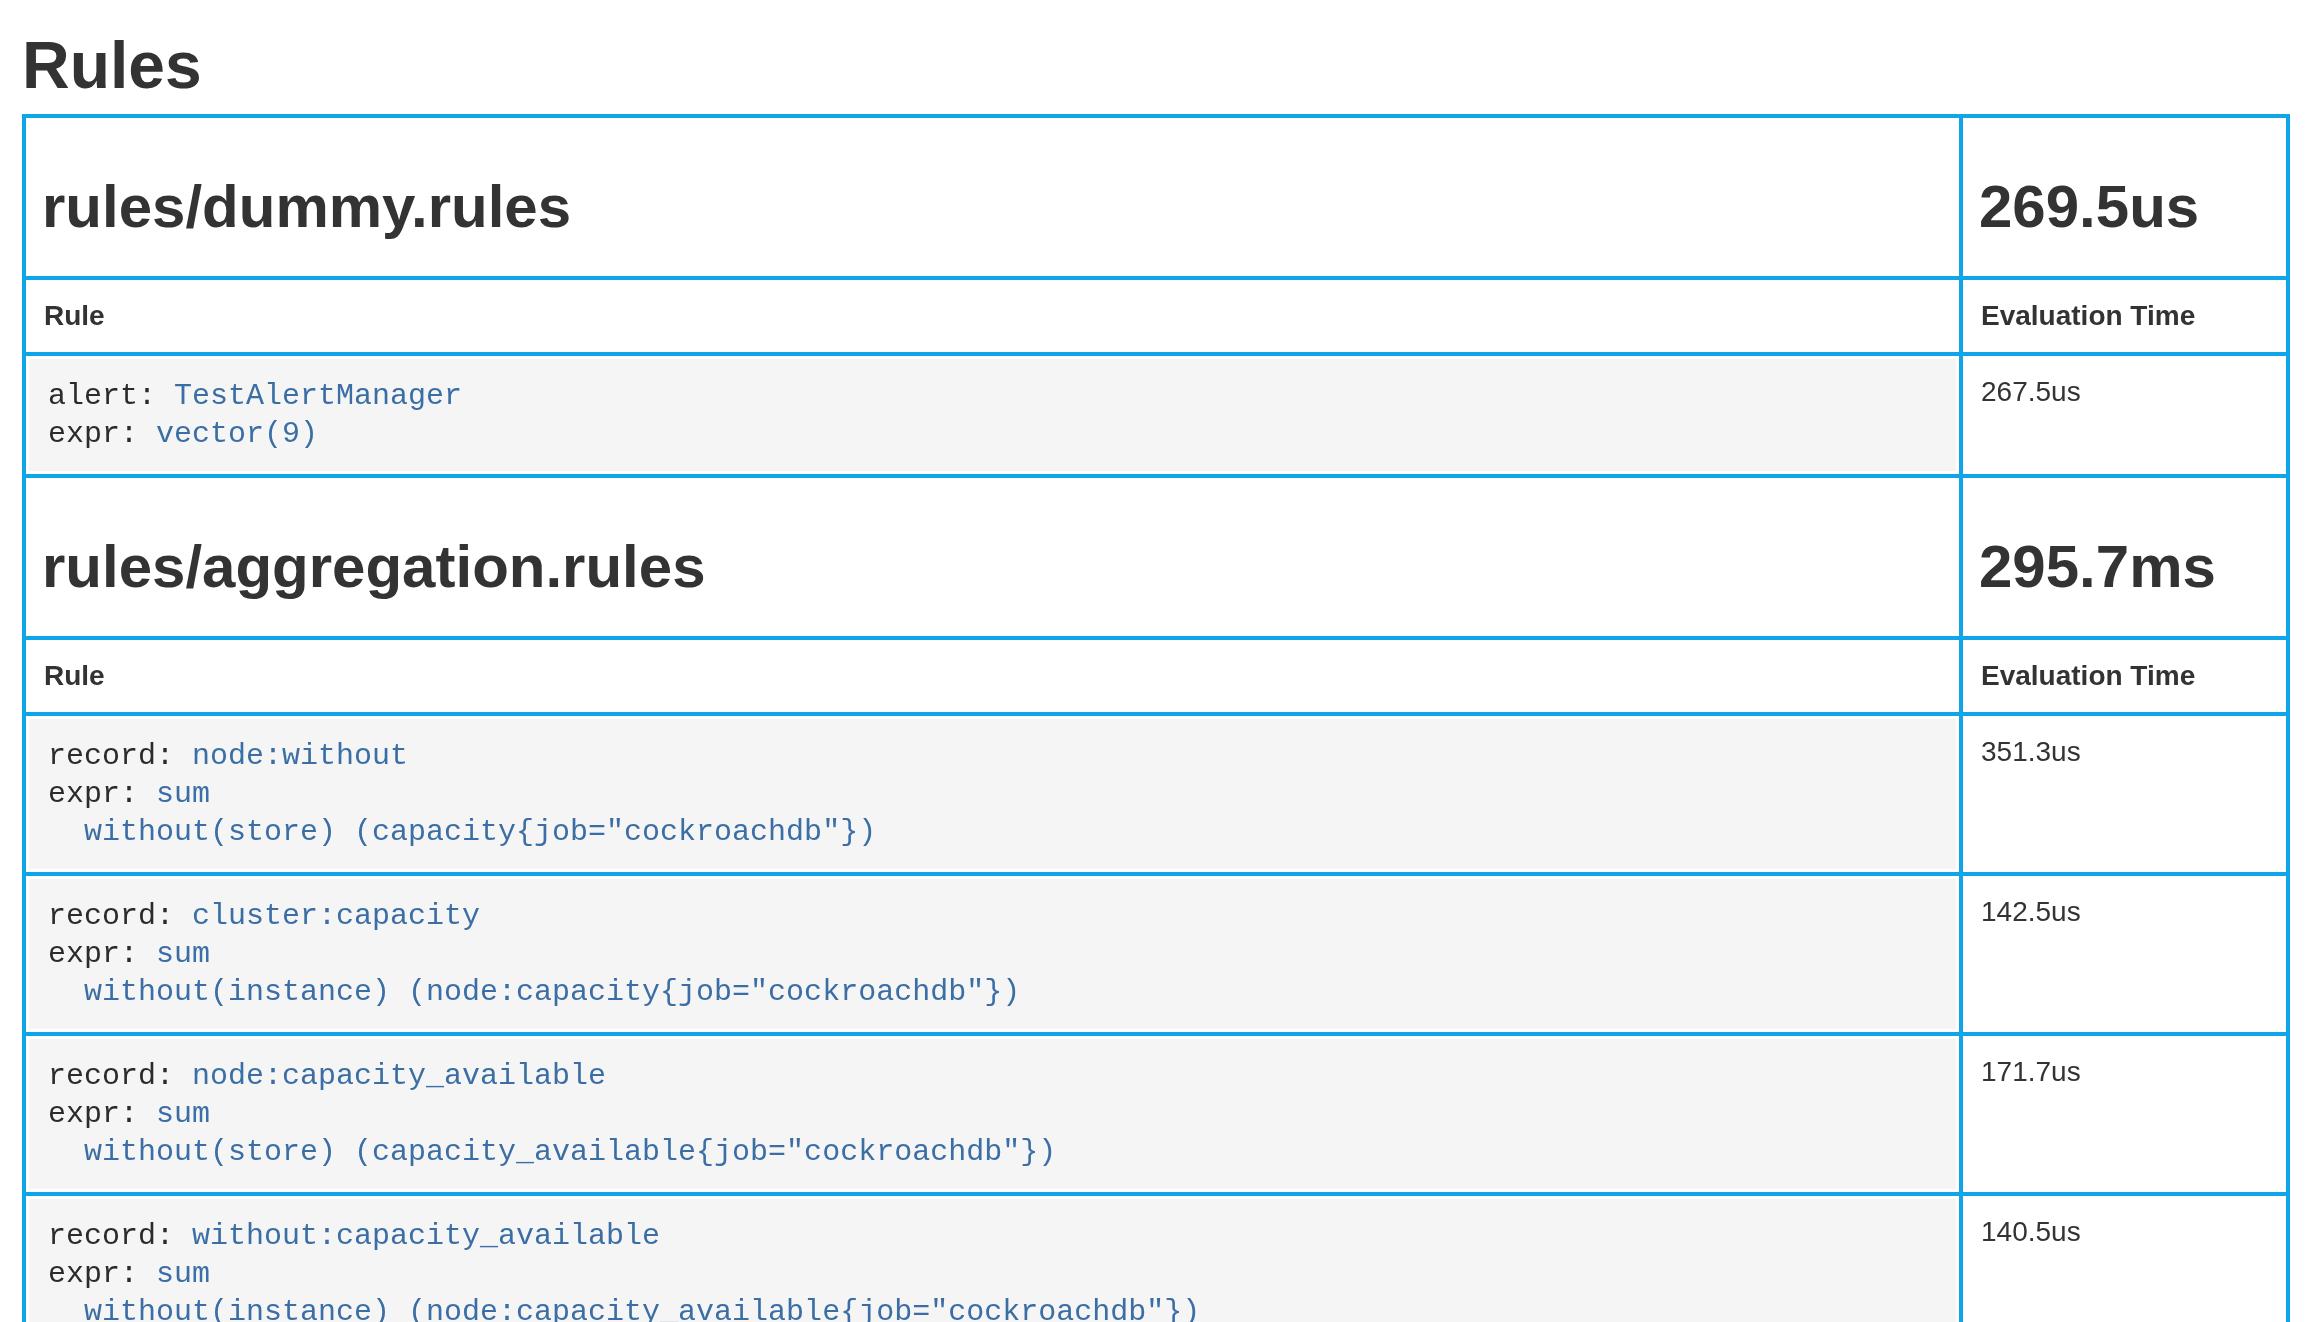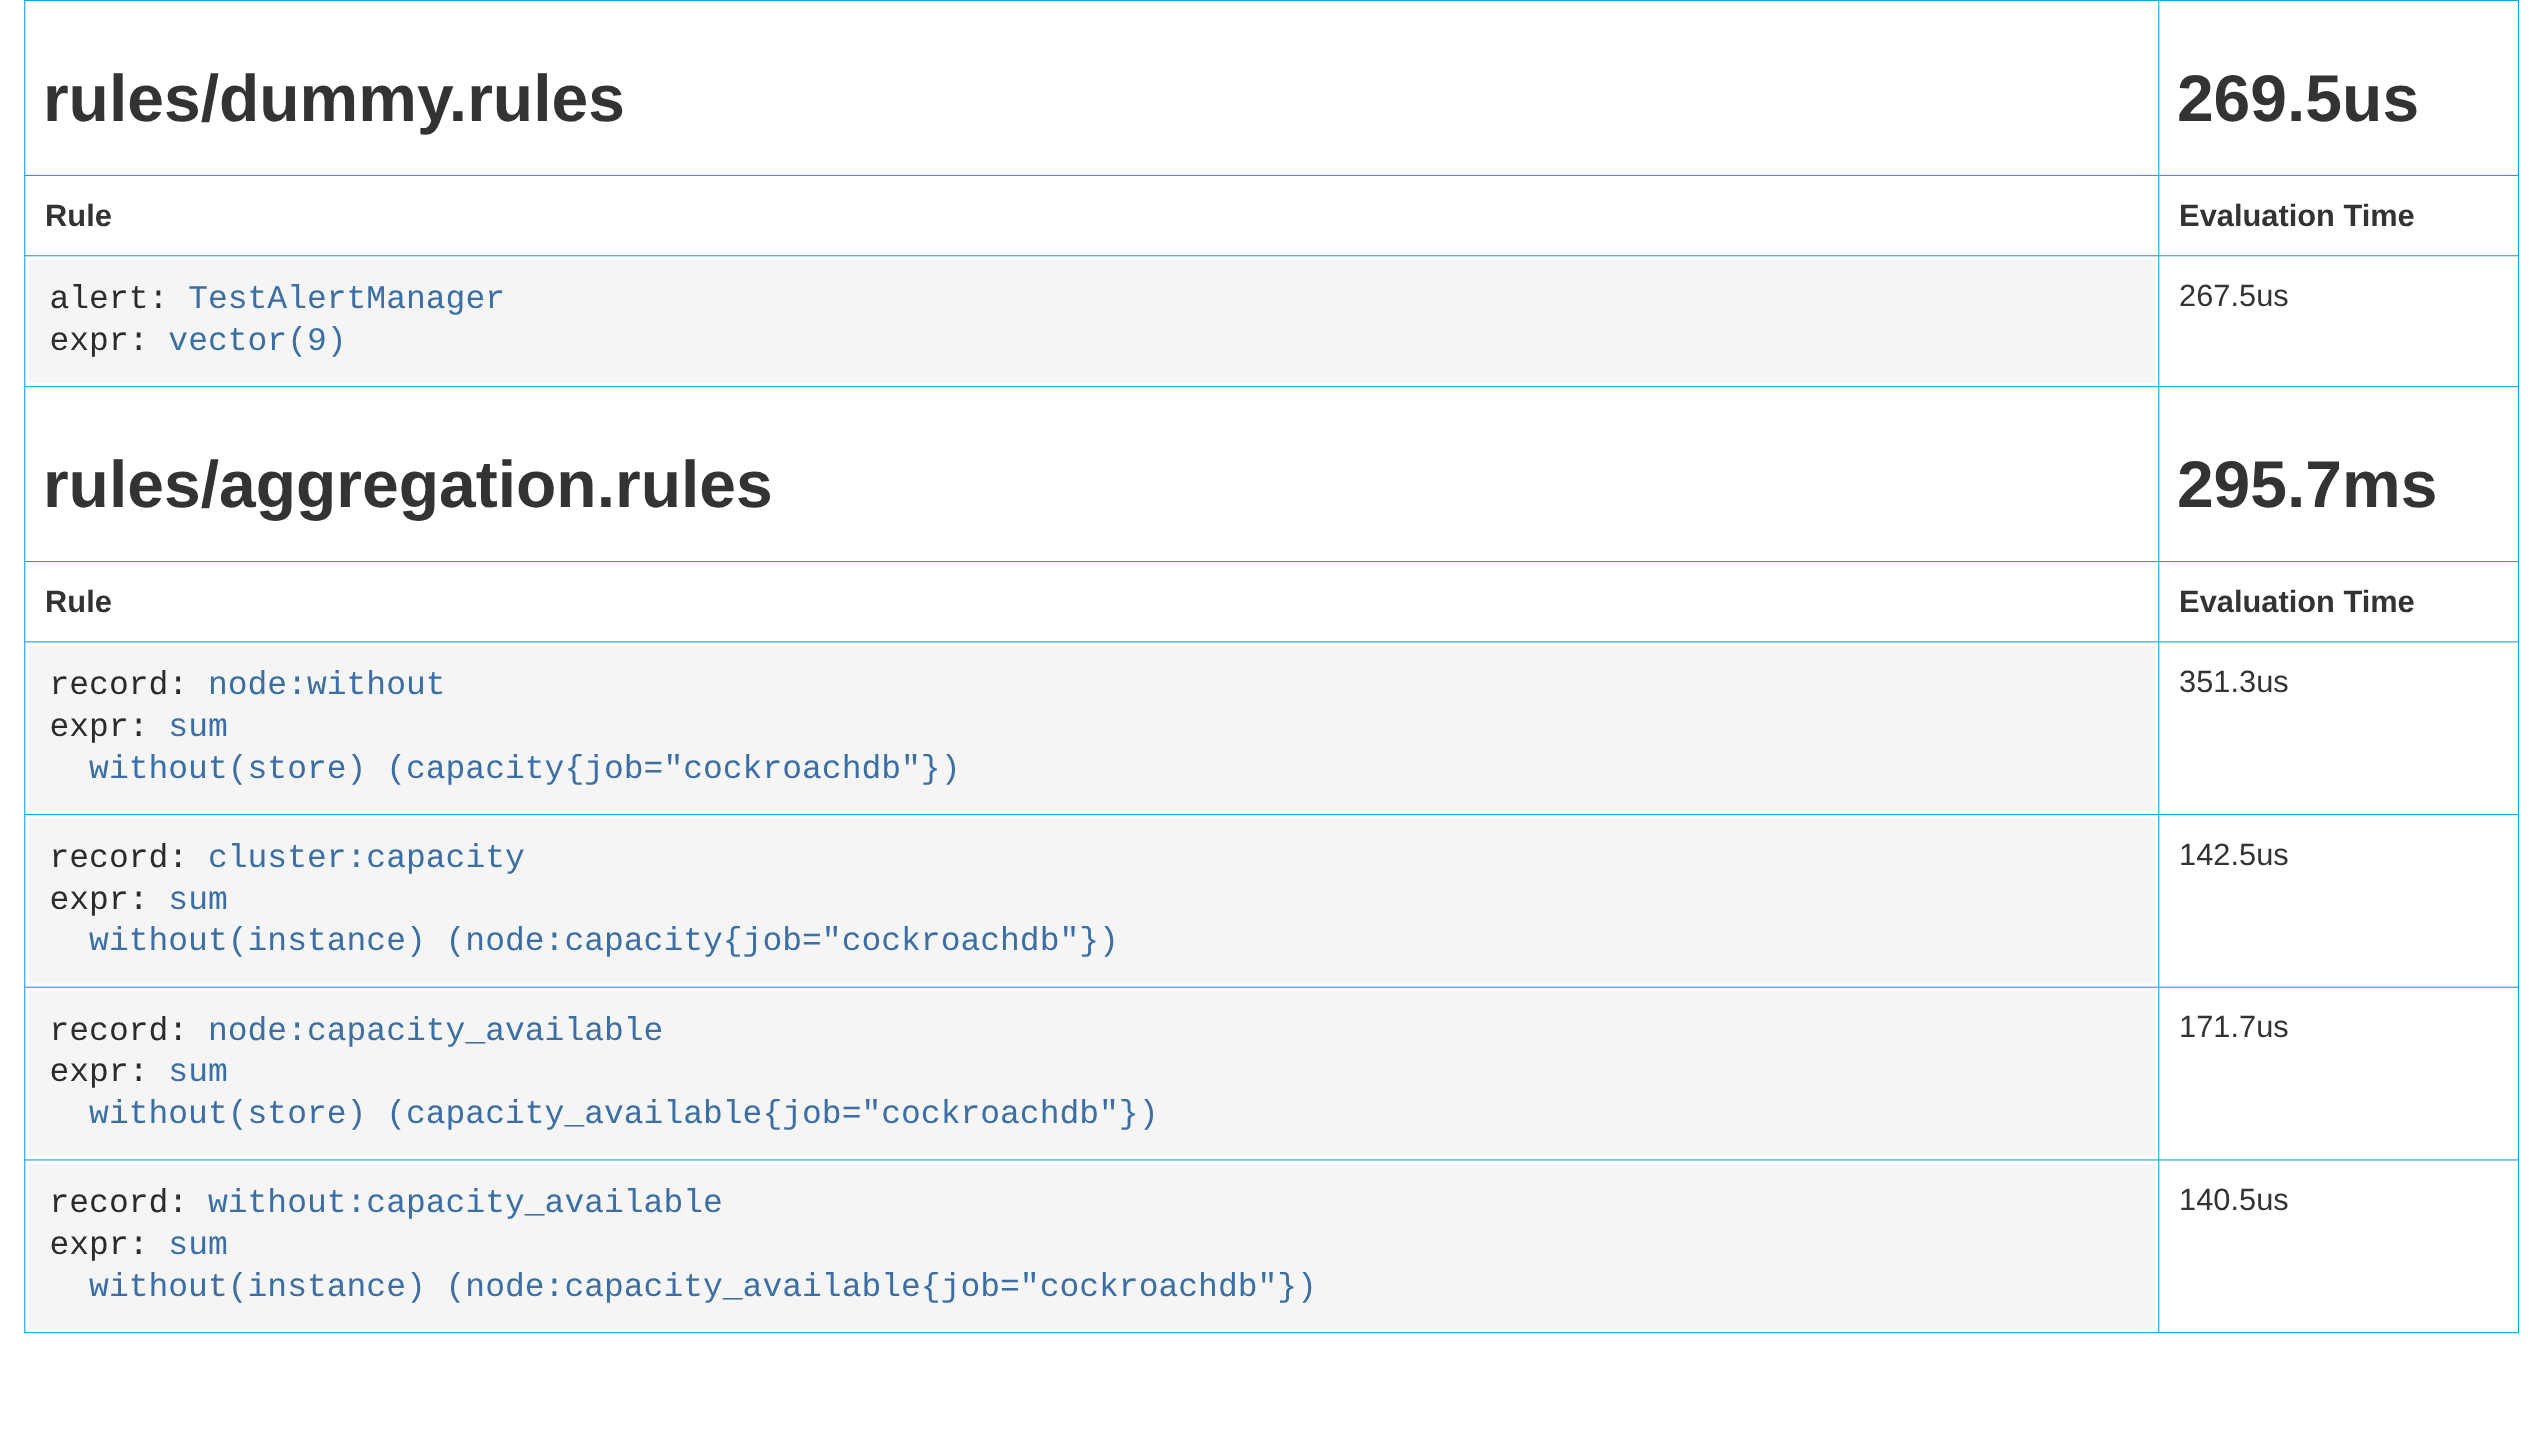--- a/index.html
+++ b/index.html
@@ -20,21 +20,21 @@
     margin: 28px 0 12px 0;
     color: #333333;
   }
 
   table.rules-table {
     width: 100%;
     border-collapse: collapse;
     table-layout: fixed;
   }
   table.rules-table td {
-    border: 1px solid #0ea5e9;
+    border: 4px solid #0ea5e9;
     vertical-align: top;
     margin-left: 40px;
   }
   col.rule-col { width: auto; }
   col.time-col { width: 327px; }
 
   
   td.group-name-cell, td.group-time-cell { padding: 16px; background: #ffffff; }
   .group-heading {
     font-size: 60px;
@@ -81,20 +81,21 @@
     padding: 16px 16px 0 18px;
     font-size: 28px;
     line-height: 40px;
     background: #ffffff;
   }
 </style>
 </head>
 <body>
 
 <div class="container">
+  <h1 class="page-title">Rules</h1>
 
   <table class="rules-table">
     <colgroup>
       <col class="rule-col">
       <col class="time-col">
     </colgroup>
     <tbody>
   <tr>
     <td class="group-name-cell">
       <div class="group-heading">rules/dummy.rules</div>

